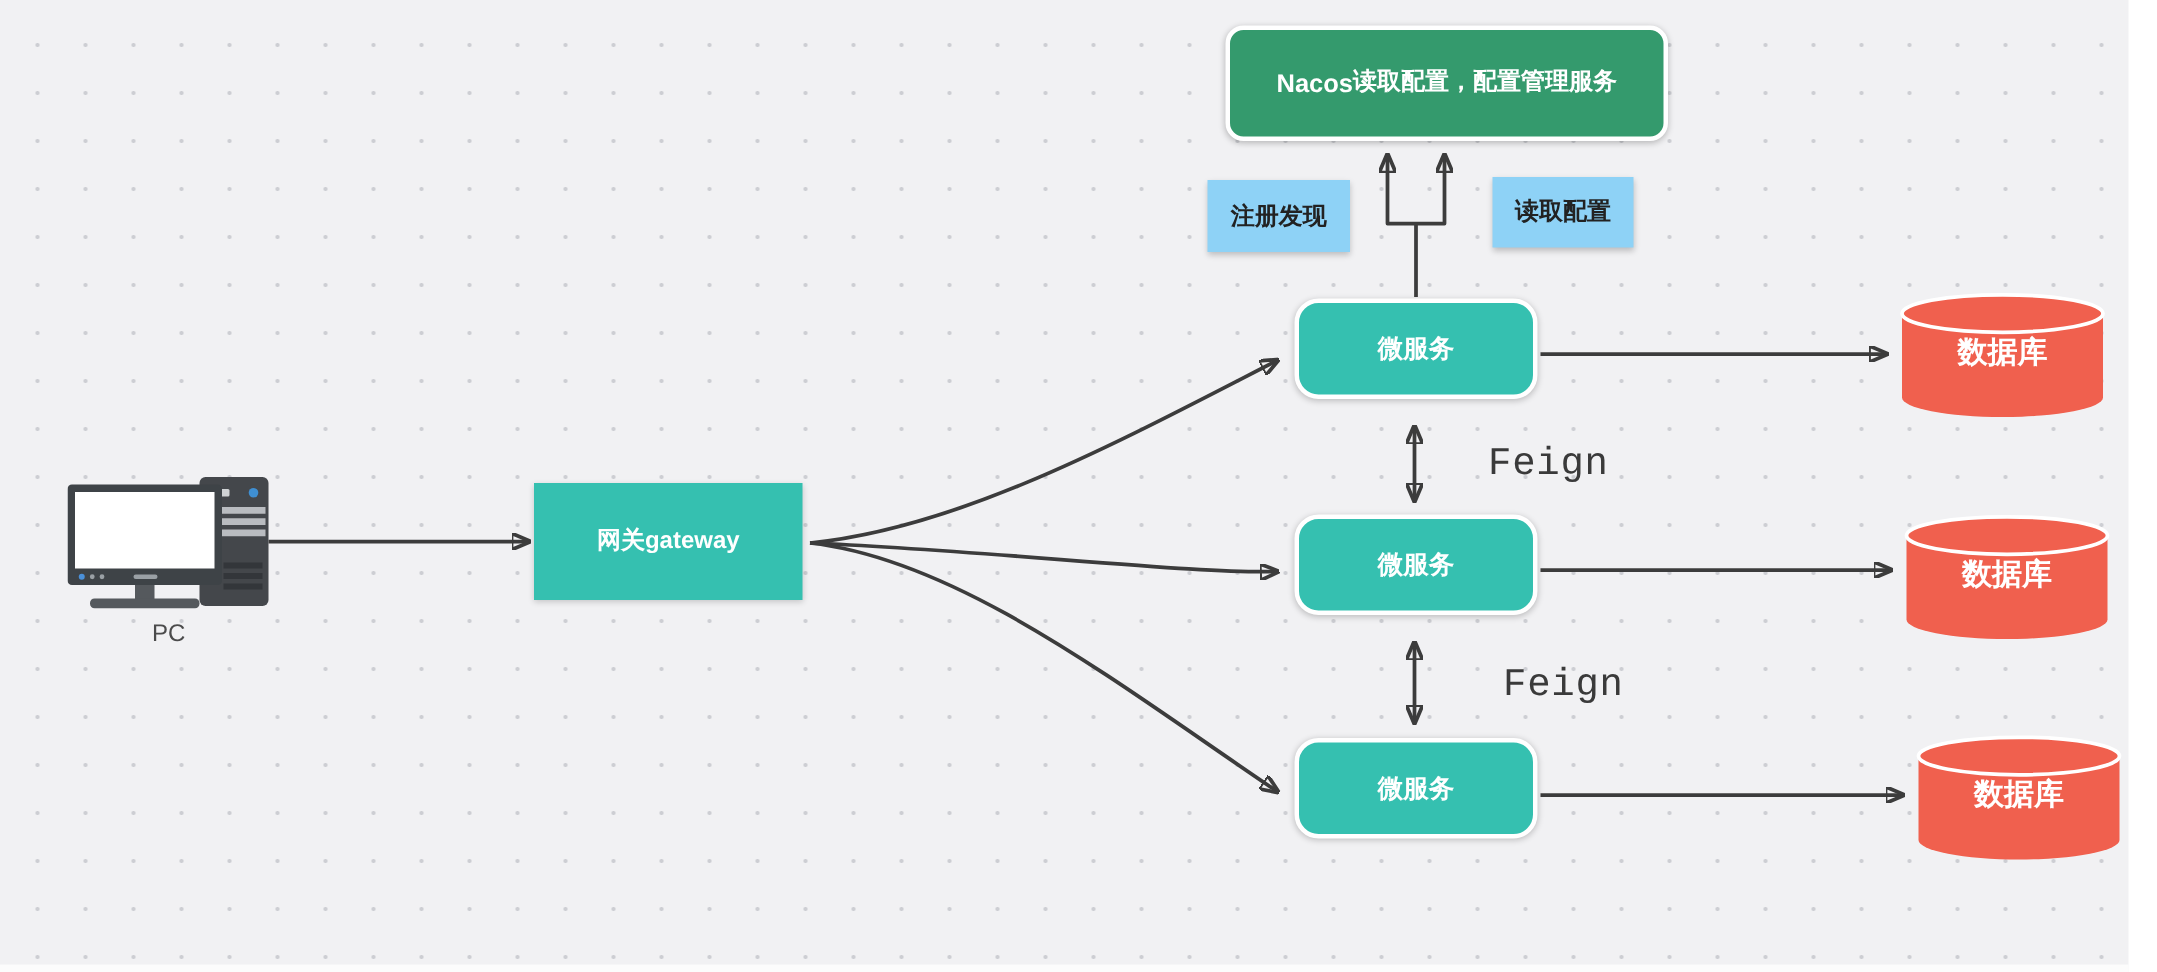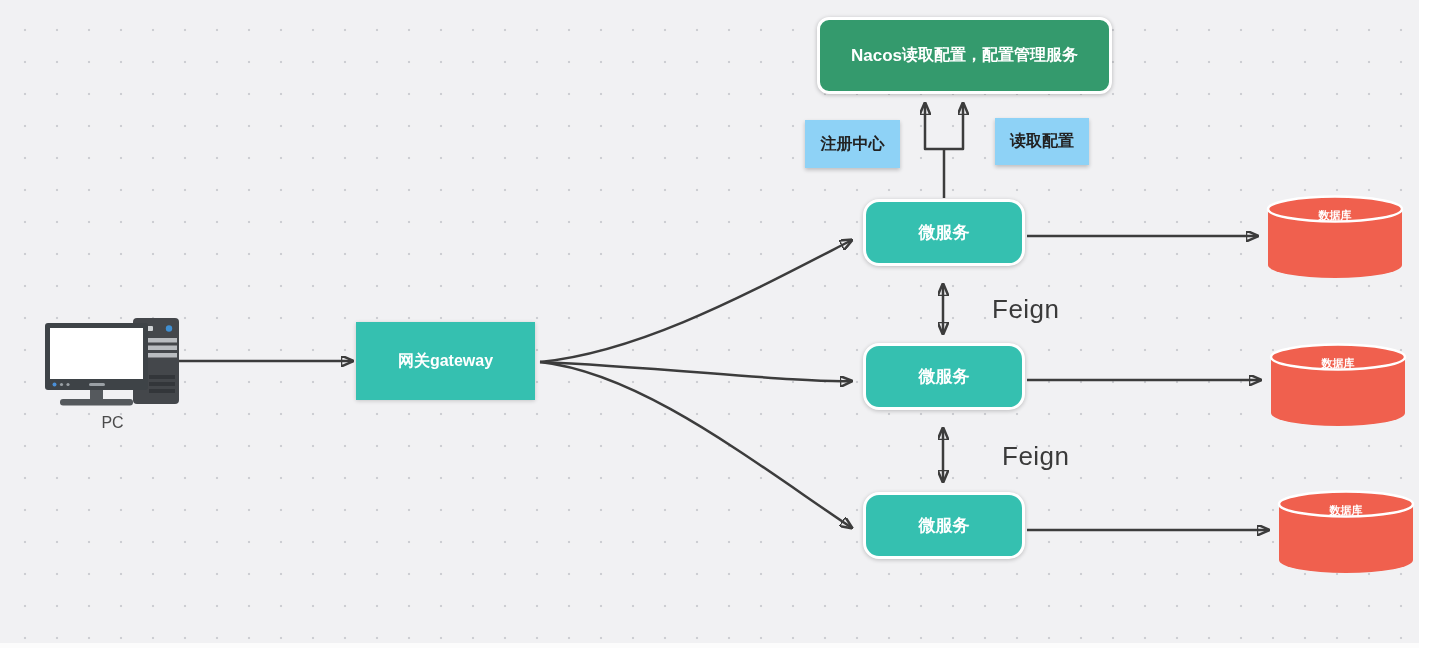--- a/index.html
+++ b/index.html
@@ -59,30 +59,31 @@
   .bluelabel {
     background:#8ed2f6; color:#222; font-weight:bold; font-size:16px;
     box-shadow:0 2px 4px rgba(0,0,0,.22);
   }
   .bl-register { left:805px; top:120px; width:95px; height:48px; }
   .bl-config   { left:995px; top:118px; width:94px; height:47px; }
 
   .db { width:138px; height:86px; }
   .db svg.cyl { position:absolute; left:0; top:0; width:100%; height:100%; }
   .db .db-label {
-    position:absolute; left:0; top:13px; width:100%; text-align:center;
-    color:#fff; font-weight:bold; font-size:11px;
+    position:absolute; left:0; top:26px; width:100%; text-align:center;
+    color:#fff; font-weight:bold; font-size:20px;
   }
   .db1 { left:1266px; top:195px; }
   .db2 { left:1269px; top:343px; }
   .db3 { left:1277px; top:490px; }
 
   .feign {
     position:absolute; color:#3a3a3a; font-size:26px; font-weight:400;
     letter-spacing:.5px;
+    font-family:Liberation Mono, monospace;
   }
   .feign1 { left:992px; top:294px; }
   .feign2 { left:1002px; top:441px; }
 
   .pc { position:absolute; left:45px; top:314px; width:135px; height:96px; }
   .pc-label {
     position:absolute; left:45px; top:414px; width:135px; text-align:center;
     color:#4b4b4b; font-size:16px;
   }
 </style>
@@ -110,21 +111,21 @@
     <path d="M 944 149 H 925 V 103" marker-end="url(#arw)"></path>
     <path d="M 944 149 H 963 V 103" marker-end="url(#arw)"></path>
   </svg>
 
   <div class="node nacos">
     <div class="t1">Nacos</div>
     <div class="t2">读取配置，配置管理服务</div>
   </div>
 
   <div class="node bluelabel bl-register">
-    <span>注册中心</span>
+    <span>注册发现</span>
   </div>
   <div class="node bluelabel bl-config">
     <span>读取配置</span>
   </div>
 
   <div class="node ms ms1">
     <span>微服务</span>
   </div>
   <div class="node ms ms2">
     <span>微服务</span>

